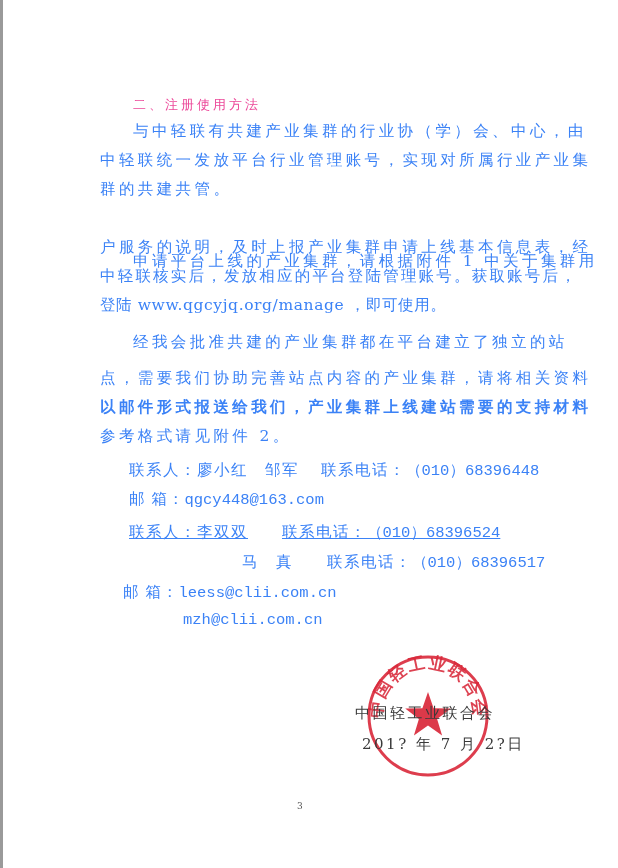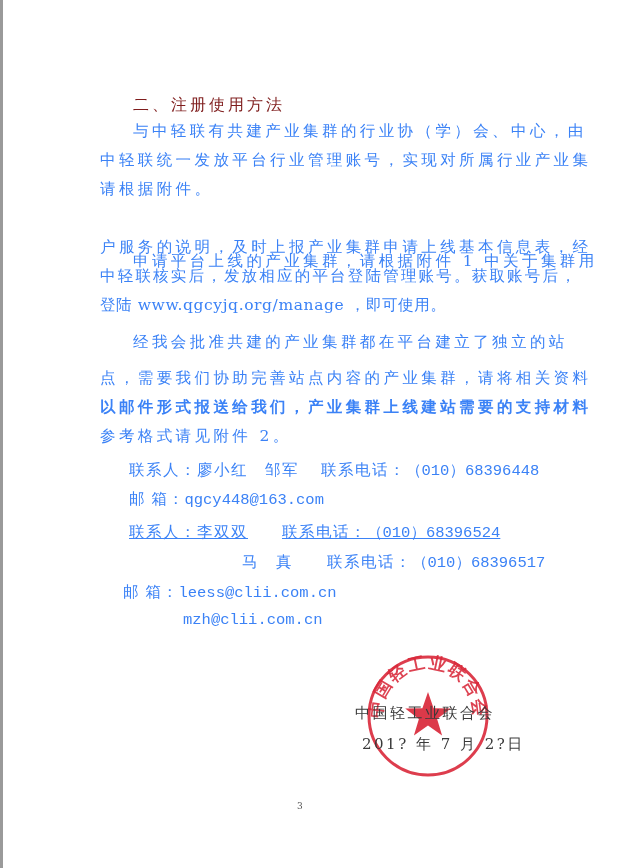--- a/index.html
+++ b/index.html
@@ -11,40 +11,40 @@
   }
   .edge-left {
     position: absolute; left: 0; top: 0; width: 3px; height: 868px;
     background: #9a9a9a;
   }
   .line {
     position: absolute; white-space: nowrap;
     font-size: 15.5px; line-height: 20px; color: #3b82f6;
   }
   .spaced { letter-spacing: 3.4px; }
-  .heading { font-size: 16px; letter-spacing: 3px; color: #7f1d1d; }
+  .heading { font-size: 13px; letter-spacing: 3px; color: #ec4899; }
   .mono { font-family: "Liberation Mono", "DejaVu Sans Mono", monospace; letter-spacing: 0; }
   .seal {
     position: absolute; left: 366px; top: 654px; width: 124px; height: 124px;
   }
   .pagenum {
     position: absolute; left: 297px; top: 801px; font-size: 9px; color: #555;
   }
   .sig { font-size: 15px; letter-spacing: 2.5px; color: #3a3a3a; }
 </style>
 </head>
 <body>
 
 <div class="edge-left"></div>
 
 <div class="line heading" style="left:133px; top:95px;">二、注册使用方法</div>
 
 <div class="line spaced" style="left:133px; top:121px;">与中轻联有共建产业集群的行业协（学）会、中心，由</div>
 <div class="line spaced" style="left:100px; top:150px;">中轻联统一发放平台行业管理账号，实现对所属行业产业集</div>
-<div class="line spaced" style="left:100px; top:179px;">请根据附件。</div>
+<div class="line spaced" style="left:100px; top:179px;">群的共建共管。</div>
 
 <div class="line spaced" style="left:133px; top:208px;margin-top:43px;">申请平台上线的产业集群，请根据附件 1 中关于集群用</div>
 <div class="line spaced" style="left:100px; top:237px;">户服务的说明，及时上报产业集群申请上线基本信息表，经</div>
 <div class="line" style="left:100px; top:266px; letter-spacing:2.2px;">中轻联核实后，发放相应的平台登陆管理账号。获取账号后，</div>
 <div class="line" style="left:100px; top:295px; letter-spacing:0.6px;">登陆 www.qgcyjq.org/manage ，即可使用。</div>
 
 <div class="line spaced" style="left:133px; top:332px;">经我会批准共建的产业集群都在平台建立了独立的站</div>
 <div class="line spaced" style="left:100px; top:368px;">点，需要我们协助完善站点内容的产业集群，请将相关资料</div>
 <div class="line spaced" style="left:100px; top:397px;font-weight:bold;">以邮件形式报送给我们，产业集群上线建站需要的支持材料</div>
 <div class="line spaced" style="left:100px; top:426px;">参考格式请见附件 2。</div>

